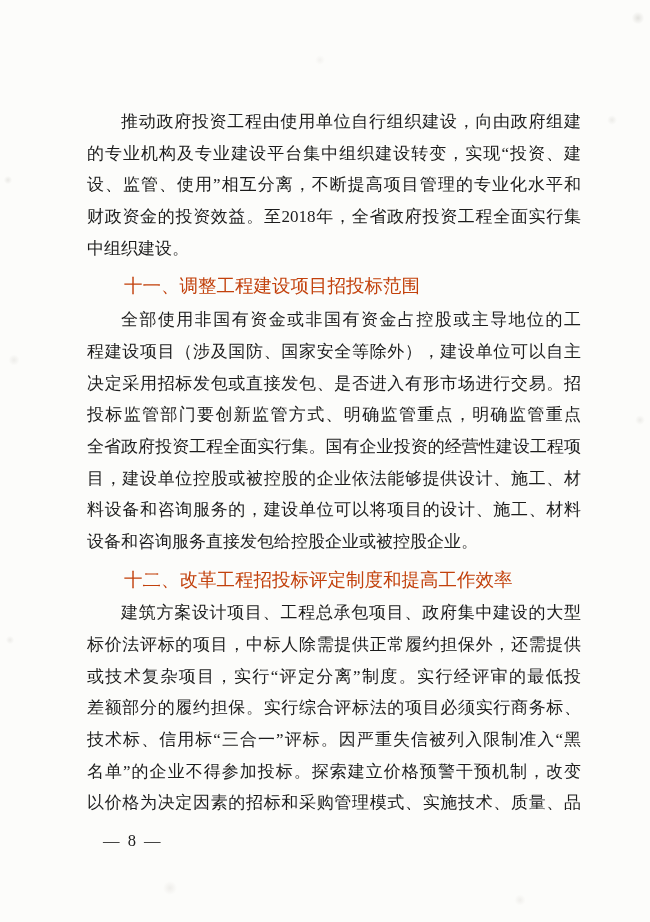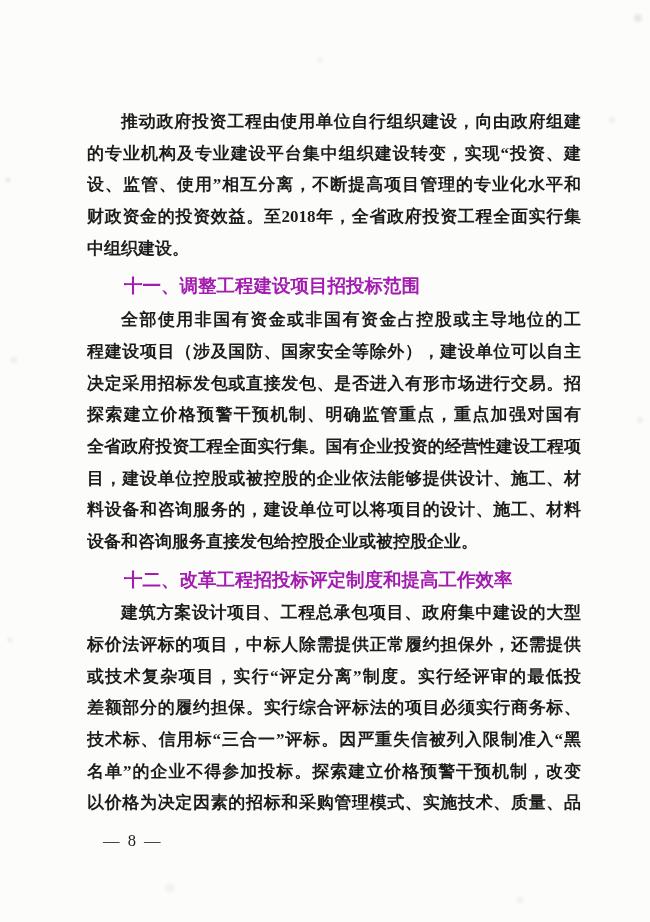--- a/index.html
+++ b/index.html
@@ -38,36 +38,35 @@
     width: 494px;
   }
   .line {
     height: 31.7px;
     line-height: 31.7px;
     font-size: 17px;
     text-align: justify;
     text-align-last: justify;
     overflow: hidden;
     white-space: nowrap;
-    font-weight: bold;
   }
   .line.flush {
     text-align: right;
     text-align-last: left;
   }
   .line.indent, .heading.indent {
     text-indent: 2em;
   }
   .heading {
     height: 31.7px;
     line-height: 31.7px;
     font-size: 18.5px;
-    font-weight: bold;
+    font-weight: normal;
     font-family: "Liberation Sans", "DejaVu Sans", sans-serif;
-    color: #a21caf;
+    color: #c2410c;
     margin-top: 6px;
     margin-bottom: 2px;
     white-space: nowrap;
     overflow: hidden;
   }
   .page-number {
     position: absolute;
     left: 103px;
     top: 831px;
     font-size: 16.5px;
@@ -89,21 +88,21 @@
     <div class="line">财政资金的投资效益。至2018年，全省政府投资工程全面实行集</div>
     <div class="line flush">中组织建设。</div>
   </div>
 
   <div class="heading indent">十一、调整工程建设项目招投标范围</div>
 
   <div>
     <div class="line indent">全部使用非国有资金或非国有资金占控股或主导地位的工</div>
     <div class="line">程建设项目（涉及国防、国家安全等除外），建设单位可以自主</div>
     <div class="line">决定采用招标发包或直接发包、是否进入有形市场进行交易。招</div>
-    <div class="line">探索建立价格预警干预机制、明确监管重点，重点加强对国有</div>
+    <div class="line">投标监管部门要创新监管方式、明确监管重点，明确监管重点</div>
     <div class="line">全省政府投资工程全面实行集。国有企业投资的经营性建设工程项</div>
     <div class="line">目，建设单位控股或被控股的企业依法能够提供设计、施工、材</div>
     <div class="line">料设备和咨询服务的，建设单位可以将项目的设计、施工、材料</div>
     <div class="line flush">设备和咨询服务直接发包给控股企业或被控股企业。</div>
   </div>
 
   <div class="heading indent">十二、改革工程招投标评定制度和提高工作效率</div>
 
   <div>
     <div class="line indent">建筑方案设计项目、工程总承包项目、政府集中建设的大型</div>

